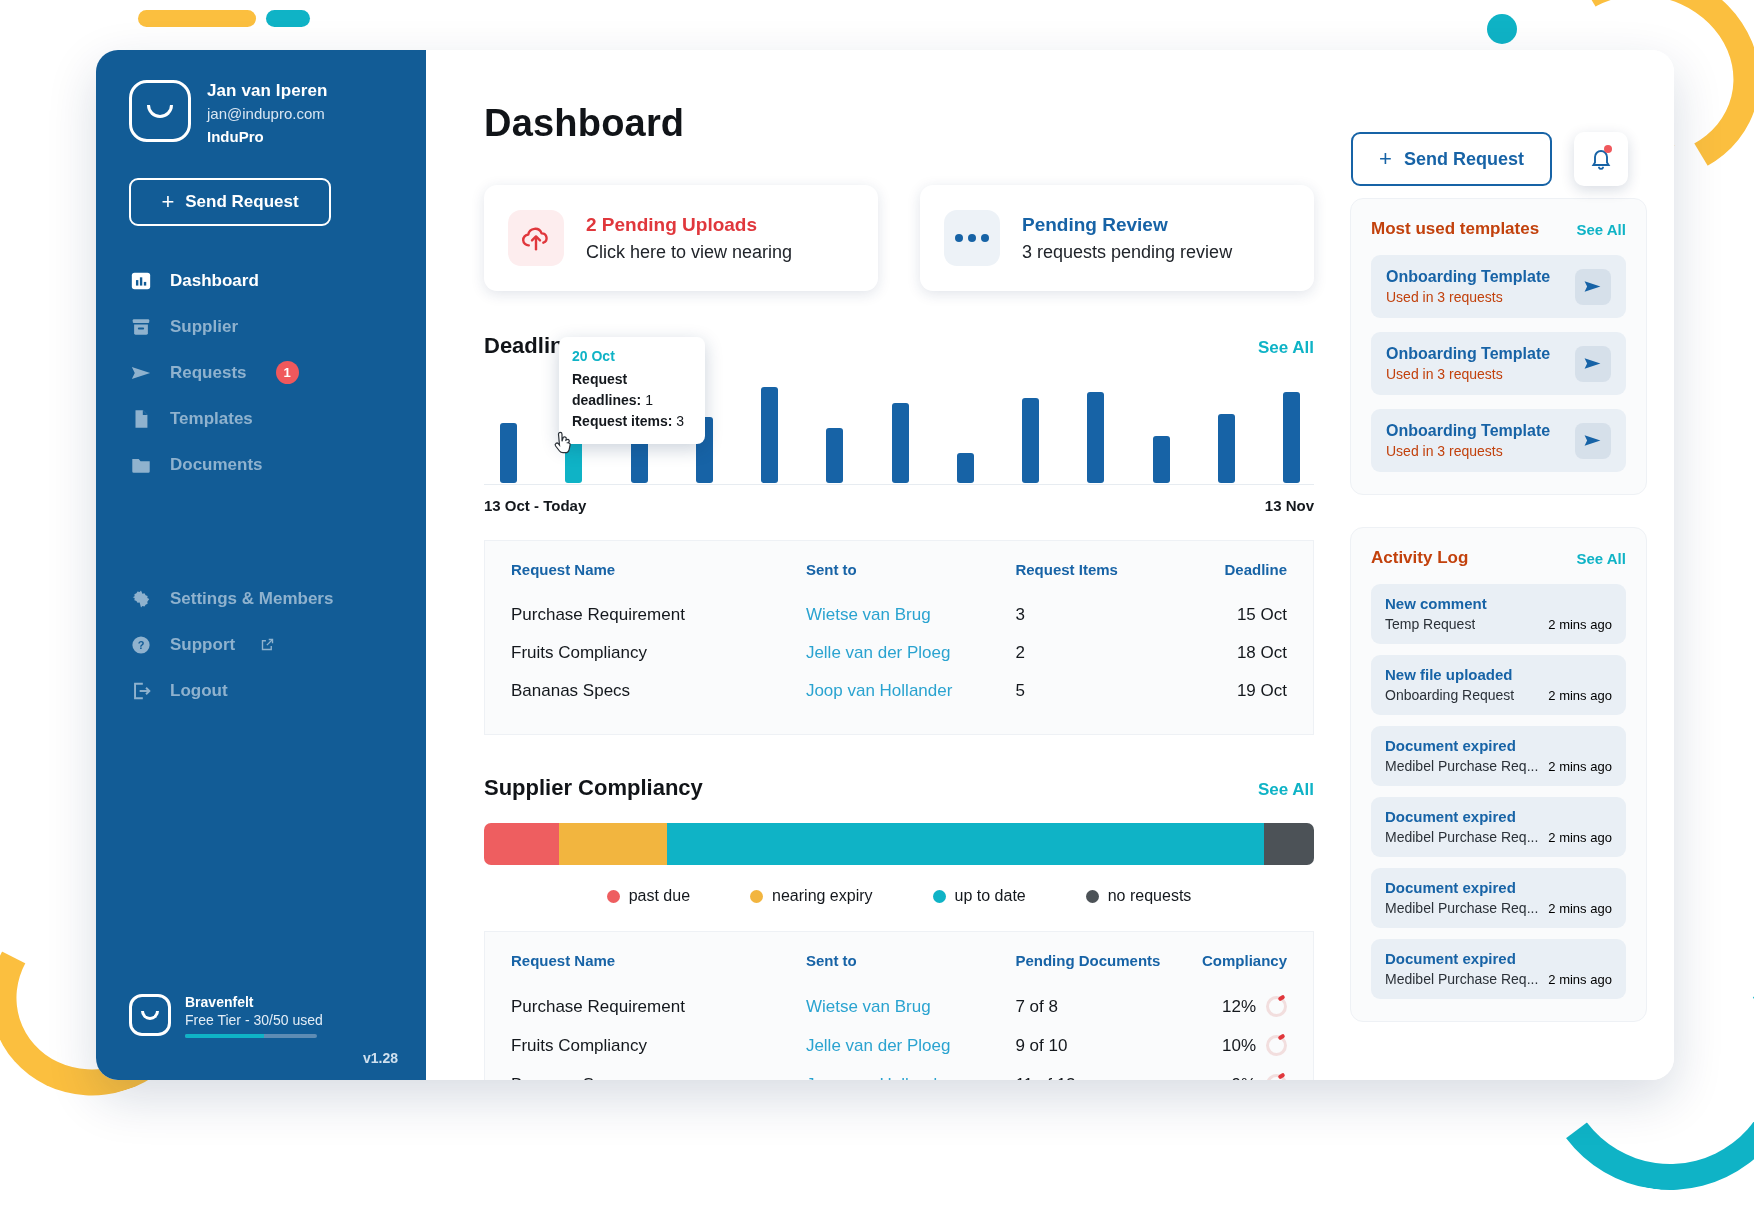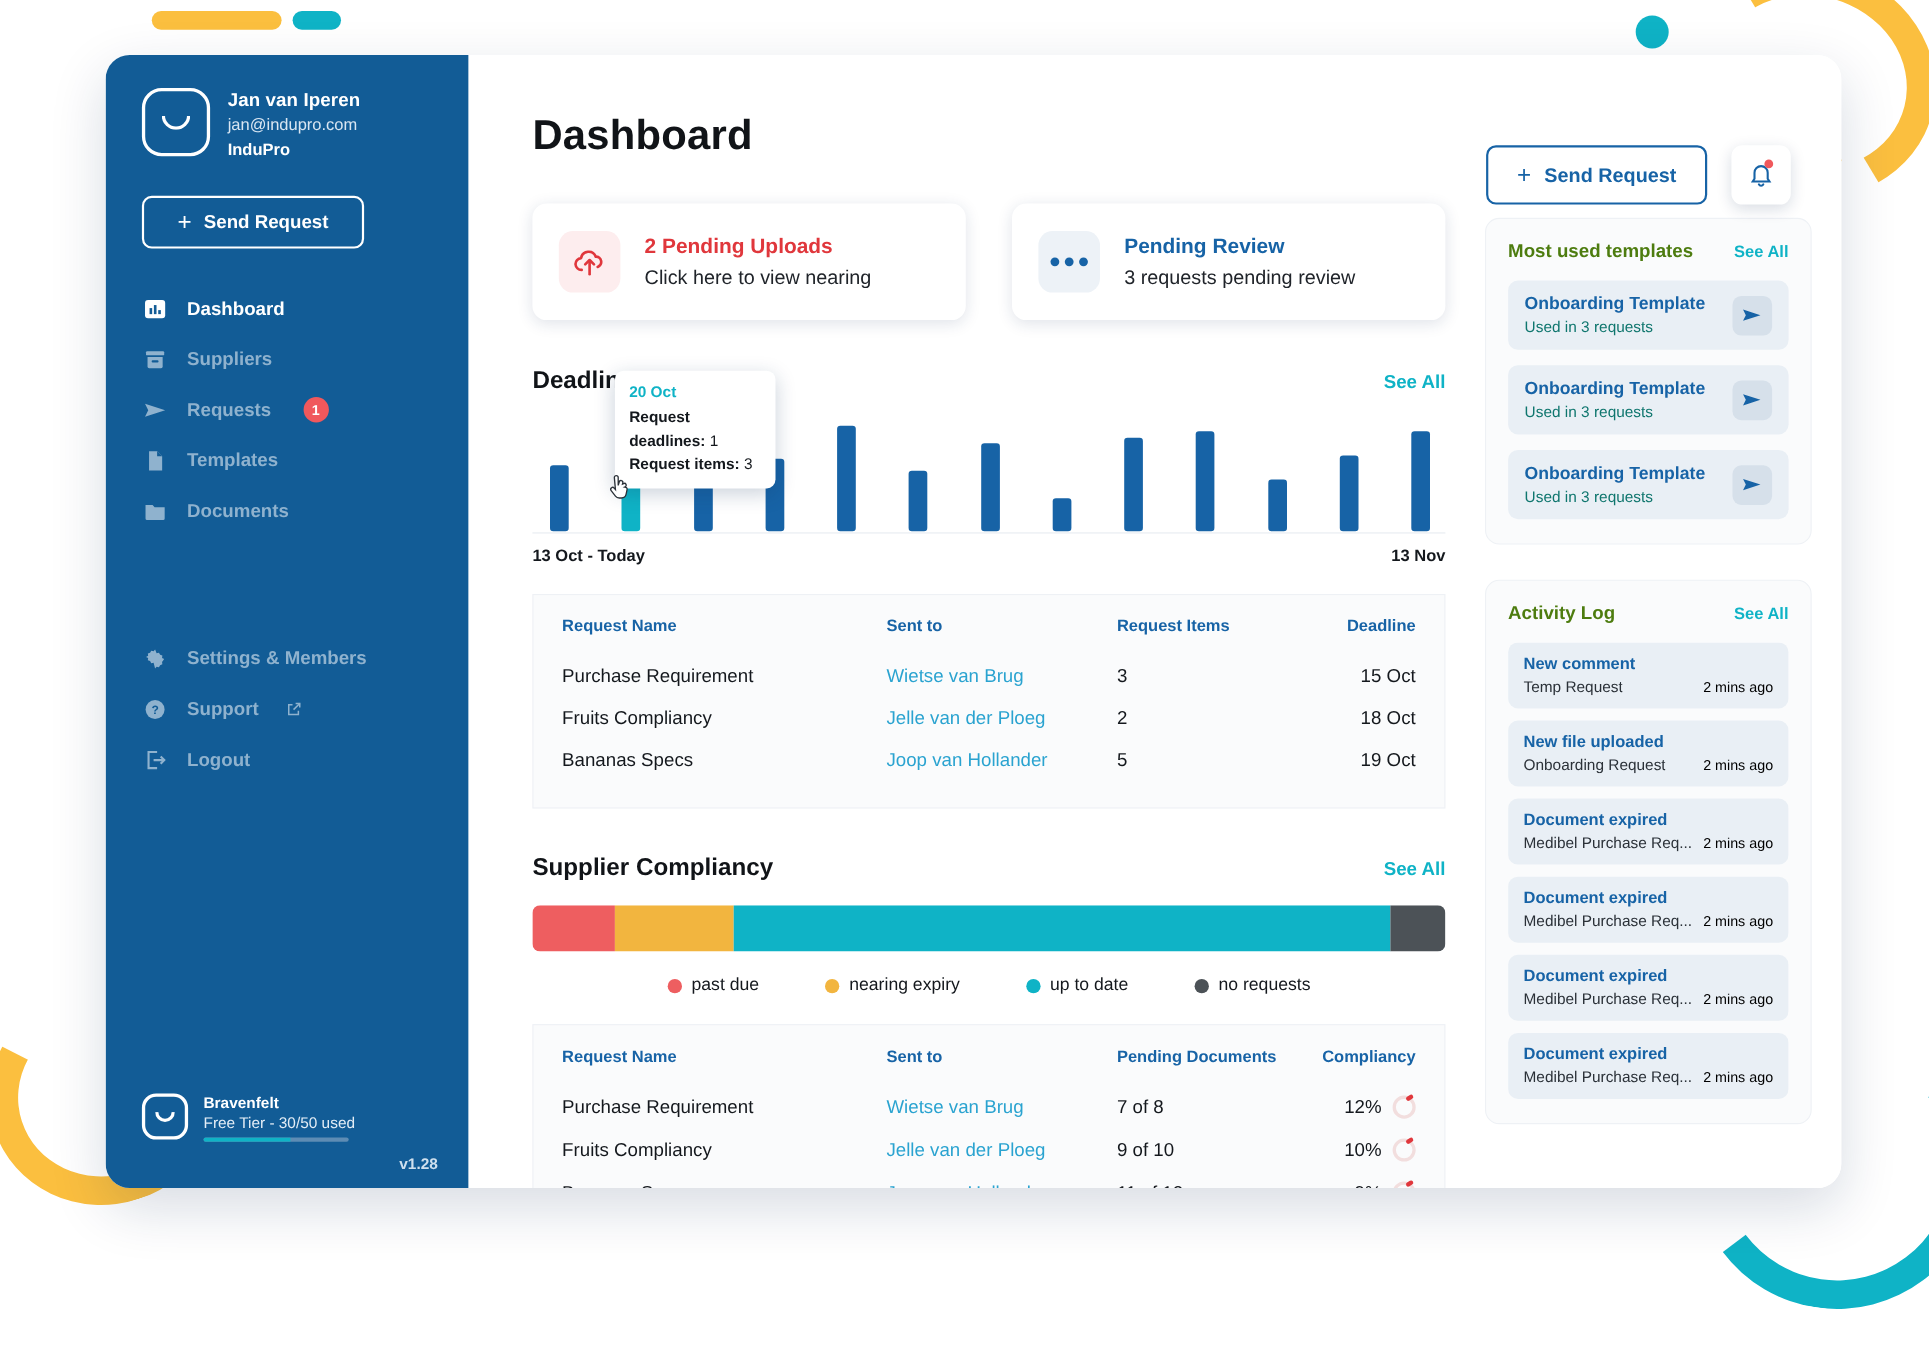--- a/index.html
+++ b/index.html
@@ -194,29 +194,29 @@
   .donut::after { content: ""; position: absolute; top: -3px; right: -1px; width: 7px; height: 4px; background: #E0373C; border-radius: 2px; transform: rotate(-32deg); }
   .pct-cell { display: flex; align-items: center; justify-content: flex-end; }
 
   
   .panel {
     background: #FAFBFC; border: 1px solid #eef1f5; border-radius: 13px;
     padding: 20px 20px 22px;
   }
   .panel + .panel { margin-top: 32px; }
   .panel-head { display: flex; align-items: center; justify-content: space-between; margin-bottom: 16px; }
-  .panel-title { font-size: 17px; font-weight: bold; color: #4d7c0f; }
+  .panel-title { font-size: 17px; font-weight: bold; color: #c2410c; }
 
   .tpl-item {
     background: #E9EFF5; border-radius: 9px; padding: 13px 15px; display: flex;
     align-items: center; justify-content: space-between; cursor: pointer;
   }
   .tpl-item + .tpl-item { margin-top: 14px; }
   .tpl-name { font-size: 16px; font-weight: bold; color: #1763A6; }
-  .tpl-sub { font-size: 14px; color: #0f766e; margin-top: 3px; }
+  .tpl-sub { font-size: 14px; color: #c2410c; margin-top: 3px; }
   .tpl-send { width: 36px; height: 36px; border-radius: 8px; background: #D6E0EA;
               display: flex; align-items: center; justify-content: center; flex: 0 0 36px; }
 
   .log-item {
     background: #E9EFF5; border-radius: 9px; padding: 11px 14px 12px; cursor: pointer;
   }
   .log-item + .log-item { margin-top: 11px; }
   .log-title { font-size: 15px; font-weight: bold; color: #1763A6; }
   .log-row { display: flex; align-items: baseline; justify-content: space-between; margin-top: 4px; gap: 10px; }
   .log-sub { font-size: 14px; color: #2b3138; white-space: nowrap; overflow: hidden; text-overflow: ellipsis; }
@@ -271,21 +271,21 @@
         </div>
 
         <div class="nav-item">
           <span class="nav-ico">
             <svg viewBox="0 0 24 24" fill="#8FB2CE">
                 <rect x="3" y="3.5" width="18" height="4.2" rx="1.2"></rect>
                 <path d="M4.5 9.2h15v9.6a1.6 1.6 0 0 1-1.6 1.6H6.1a1.6 1.6 0 0 1-1.6-1.6z"></path>
                 <rect x="8.6" y="12.6" width="6.8" height="2.1" rx="1" fill="#125C96"></rect>
               </svg>
           </span>
-          <span>Suppliers</span>
+          <span>Supplier</span>
         </div>
 
         <div class="nav-item">
           <span class="nav-ico">
             <svg viewBox="0 0 24 24" fill="#8FB2CE">
                 <path d="M2 5.5 22 12 2 18.5l3.2-6.5H14L5.2 12z"></path>
               </svg>
           </span>
           <span>Requests</span>
           <span class="badge-1">1</span>

